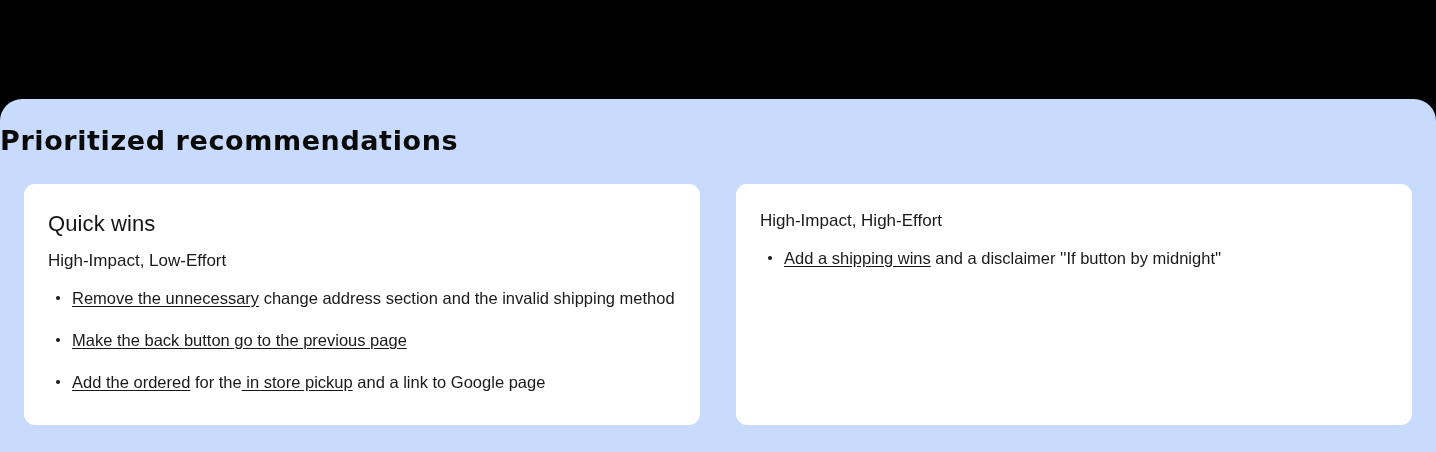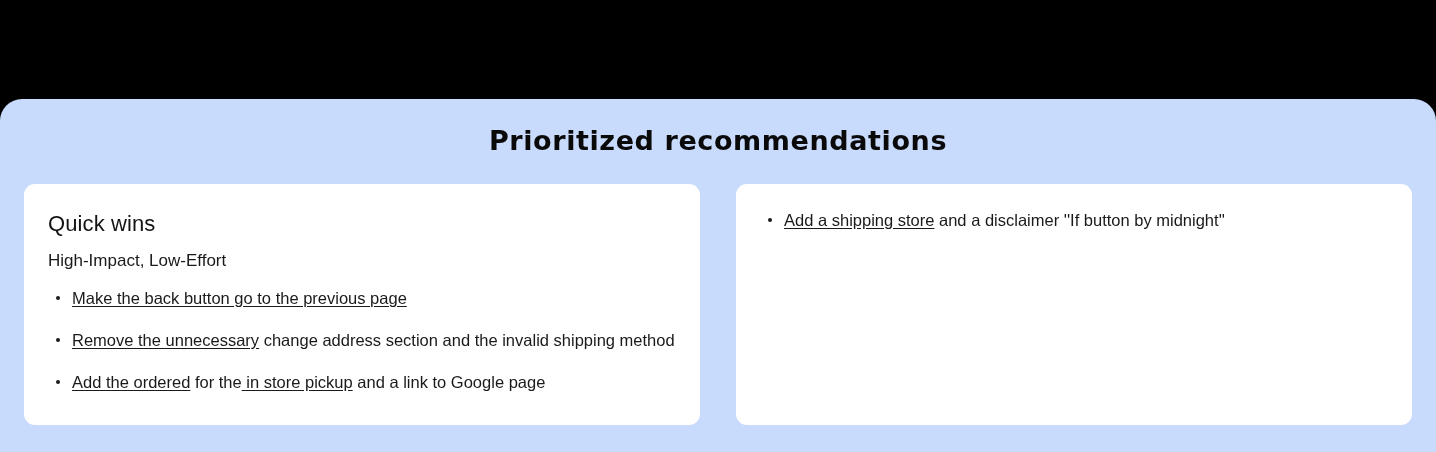--- a/index.html
+++ b/index.html
@@ -31,21 +31,21 @@
     background: #c8dbfc;
     border-radius: 22px 22px 0 0;
     box-sizing: border-box;
   }
 
   .panel-title {
     position: absolute;
     left: 0;
     top: 23px;
     width: 1436px;
-    text-align: center;
+    text-align: left;
     font-family: "DejaVu Sans", sans-serif;
     font-size: 27px;
     font-weight: bold;
     letter-spacing: 0.6px;
     color: #0a0a0a;
     line-height: 38px;
     white-space: nowrap;
   }
 
   
@@ -130,27 +130,28 @@
   <div class="panel">
 
     <div class="panel-title">Prioritized recommendations</div>
 
     <div class="cards">
 
       <div class="card">
         <div class="card-title">Quick wins</div>
         <div class="card-subtitle">High-Impact, Low-Effort</div>
         <ul class="bullet-list">
+            <li class="bullet-item"><span class="bullet-dot"></span><span class="seg-underline">Remove the unnecessary</span><span class="seg-plain"> change address section and the invalid shipping method</span></li>
             <li class="bullet-item"><span class="bullet-dot"></span><span class="seg-underline">Make the back button go to the previous page</span></li>
-            <li class="bullet-item"><span class="bullet-dot"></span><span class="seg-underline">Remove the unnecessary</span><span class="seg-plain"> change address section and the invalid shipping method</span></li>
             <li class="bullet-item"><span class="bullet-dot"></span><span class="seg-underline">Add the ordered</span><span class="seg-plain"> for the</span><span class="seg-underline"> in store pickup</span><span class="seg-plain"> and a link to Google page</span></li>
           </ul>
       </div>
 
       <div class="card">
+        <div class="card-subtitle">High-Impact, High-Effort</div>
         <ul class="bullet-list">
-            <li class="bullet-item"><span class="bullet-dot"></span><span class="seg-underline">Add a shipping store</span><span class="seg-plain"> and a disclaimer ''If button by midnight''</span></li>
+            <li class="bullet-item"><span class="bullet-dot"></span><span class="seg-underline">Add a shipping wins</span><span class="seg-plain"> and a disclaimer ''If button by midnight''</span></li>
           </ul>
       </div>
 
     </div>
   </div>
 </div>
 
 </body></html>

